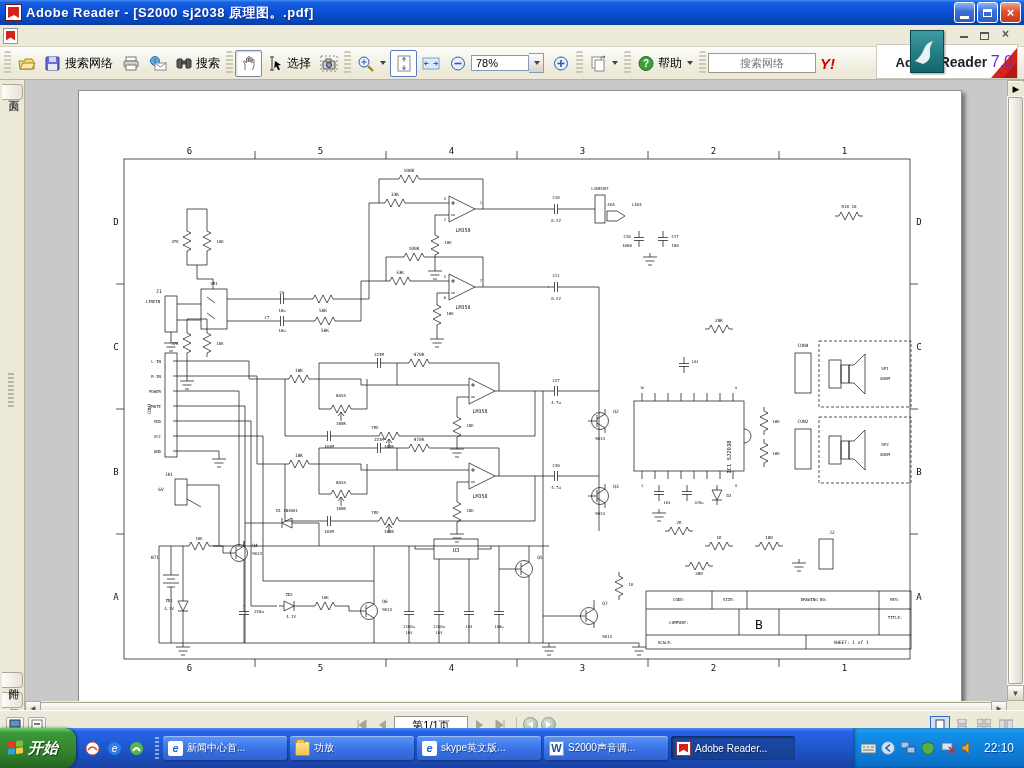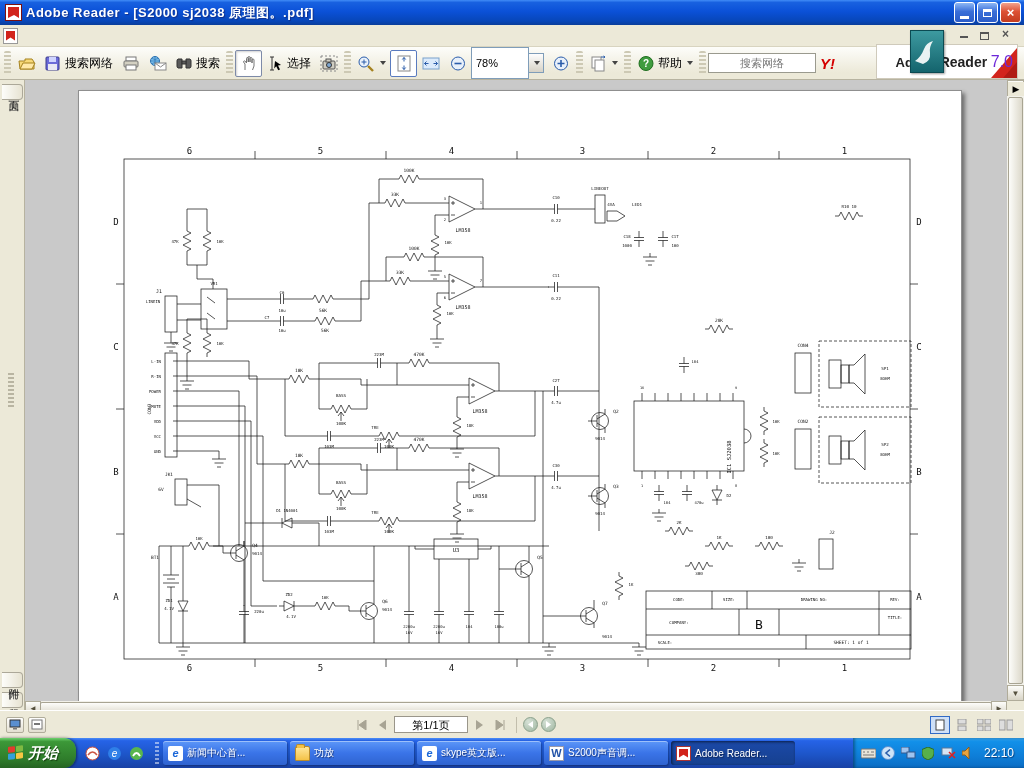--- a/index.html
+++ b/index.html
@@ -31,21 +31,21 @@
 .cc .box{width:9px;height:8px;border:1px solid #555;border-top:2px solid #555}
 .cc.x{font-size:12px;font-weight:bold;align-items:center}
 
 
 .toolbar{position:absolute;top:47px;left:0;right:0;height:33px;background:linear-gradient(180deg,#fdfdfa,#ece9d8 80%);border-bottom:1px solid #b7b3a0;display:flex;align-items:center;padding-left:2px}
 .grip{width:7px;height:24px;margin:0 2px;background:repeating-linear-gradient(180deg,#cdc9b4 0 2px,transparent 2px 4px);border-radius:2px}
 .tbtn{height:27px;min-width:27px;display:flex;align-items:center;justify-content:center;gap:3px;padding:0 3px;border:1px solid transparent;border-radius:2px;white-space:nowrap}
 .tbtn.sel{background:#fff;border-color:#7d8aa8;box-shadow:inset 1px 1px 2px rgba(0,0,0,.18)}
 .tbtn.fit-sel{background:#fff;border-color:#5a7bbf}
 .caret{width:0;height:0;border-left:3px solid transparent;border-right:3px solid transparent;border-top:4px solid #444;margin-left:2px}
-.zoom-combo{width:58px;height:32px;background:#fff;border:1px solid #7f9db9;display:flex;align-items:center;padding:0 4px;font-size:11px}
+.zoom-combo{width:58px;height:16px;background:#fff;border:1px solid #7f9db9;display:flex;align-items:center;padding:0 4px;font-size:11px}
 .combo-btn{width:15px;height:20px;border:1px solid #7f9db9;border-left:none;background:linear-gradient(180deg,#fefefe,#d6d2c6);display:flex;align-items:center;justify-content:center}
 .websearch{width:108px;height:20px;border:1px solid #9a9a8e;background:#fff;color:#999;font-size:11px;text-align:center;font-family:"Liberation Sans",sans-serif}
 .yahoo{color:#d40000;font-weight:bold;font-size:15px;font-style:italic;margin:0 6px 0 4px}
 .brand{position:absolute;top:44px;right:6px;width:142px;height:35px;background:#fff;border:1px solid #cfcabb;display:flex;align-items:center;justify-content:flex-end;padding-right:4px;overflow:hidden}
 .brand .swoosh{position:absolute;right:-6px;top:-4px}
 .brand-text{position:relative;font-size:13px;color:#3a3a3a;z-index:1}
 .brand-text b{color:#222}
 .brand-text .ver{color:#6d28d9;font-size:16px}
 .eagle{position:absolute;top:30px;right:80px;width:34px;height:43px;background:linear-gradient(180deg,#3d9aa0,#14646d);border:1px solid #0b4a52;box-shadow:1px 1px 2px rgba(0,0,0,.4);z-index:3}
 .eagle svg{display:block}
@@ -83,21 +83,21 @@
 .nbtn{width:18px;height:17px;display:flex;align-items:center;justify-content:center}
 .nbtn svg{display:block}
 .pagebox{width:74px;height:17px;background:#fff;border:1px solid #9a968a;text-align:center;font-size:11px;line-height:16px}
 .sep{width:1px;height:16px;background:#c2beac;margin:0 3px}
 .circ{width:15px;height:15px;border-radius:50%;background:radial-gradient(circle at 35% 30%,#d7e2d7,#9fb6a0);border:1px solid #8aa08b;display:flex;align-items:center;justify-content:center}
 .layouts{position:absolute;right:8px;display:flex;gap:2px}
 .lbtn{width:20px;height:18px;border:1px solid transparent;display:flex;align-items:center;justify-content:center}
 .lbtn.sel{background:#cfe0f7;border-color:#316ac5}
 
 
-.taskbar{position:absolute;left:0;right:0;bottom:0;height:30px;background:linear-gradient(180deg,#4a8cf7 0,#2663e7 9%,#1d55c8 55%,#1941a5 100%);display:flex;align-items:stretch}
+.taskbar{position:absolute;left:0;right:0;bottom:0;height:40px;background:linear-gradient(180deg,#4a8cf7 0,#2663e7 9%,#1d55c8 55%,#1941a5 100%);display:flex;align-items:stretch}
 .start{width:76px;display:flex;align-items:center;gap:4px;padding:0 10px 0 8px;color:#fff;font-weight:bold;font-style:italic;font-size:15px;
  background:linear-gradient(180deg,#6fd26f 0,#3c9838 12%,#2f7d2b 70%,#256422 100%);border-radius:0 12px 12px 0;box-shadow:1px 0 3px rgba(0,0,0,.5);text-shadow:1px 1px 1px #14420f}
 .flag{width:16px;height:14px;display:grid;grid-template-columns:7px 7px;grid-template-rows:6px 6px;gap:1px;transform:skewY(-6deg)}
 .flag i{border-radius:1px}
 .ql{display:flex;align-items:center;gap:5px;padding:0 8px}
 .qlicon{width:17px;height:17px;display:flex;align-items:center;justify-content:center}
 .tdiv{width:4px;height:22px;align-self:center;background:repeating-linear-gradient(180deg,rgba(255,255,255,.5) 0 2px,transparent 2px 4px);margin:0 2px}
 .tasks{display:flex;align-items:center;gap:3px;flex:1;padding:0 2px;overflow:hidden}
 .task{width:124px;height:24px;border-radius:3px;display:flex;align-items:center;gap:4px;padding:0 5px;color:#fff;font-size:10px;
  background:linear-gradient(180deg,#5d97f8,#3a74e8 50%,#2f63d0);box-shadow:inset 0 1px 0 rgba(255,255,255,.4),1px 1px 2px rgba(0,0,0,.3)}

